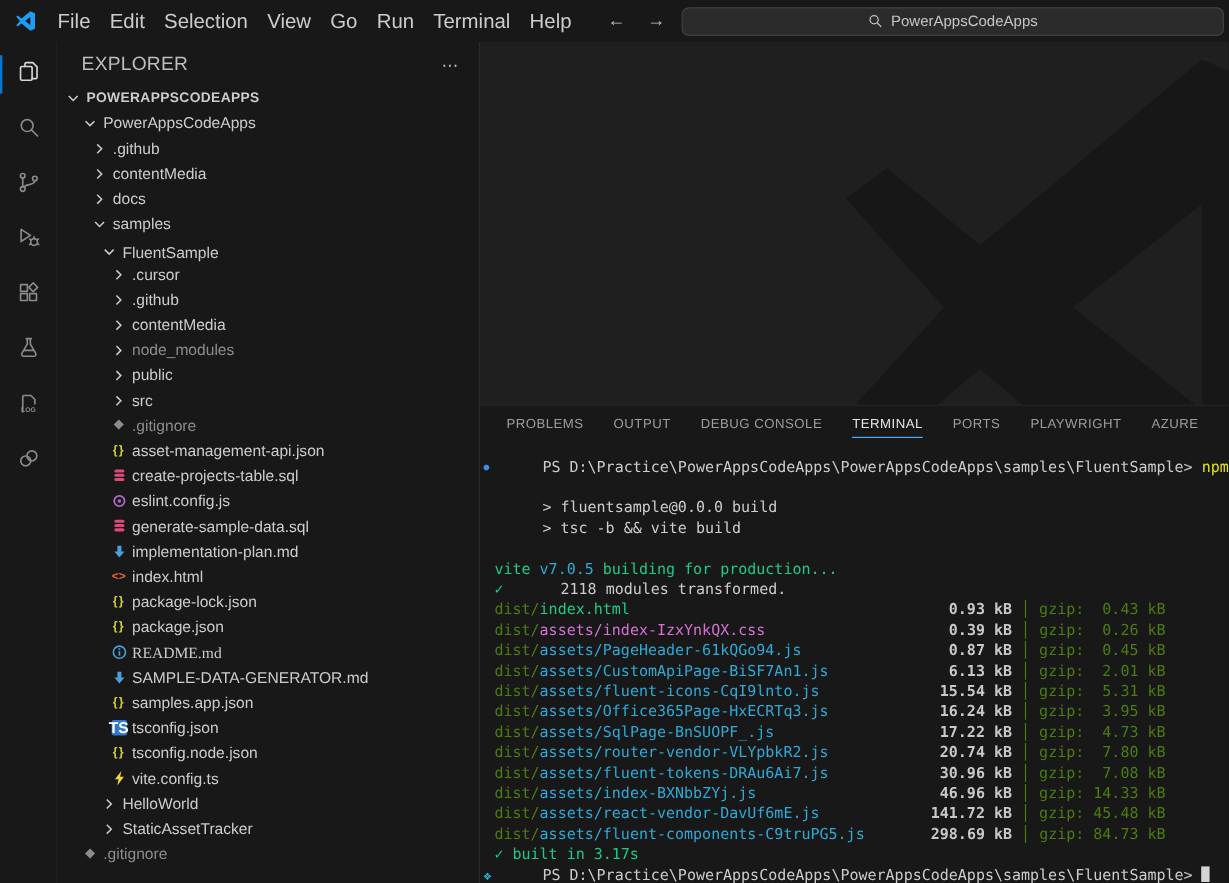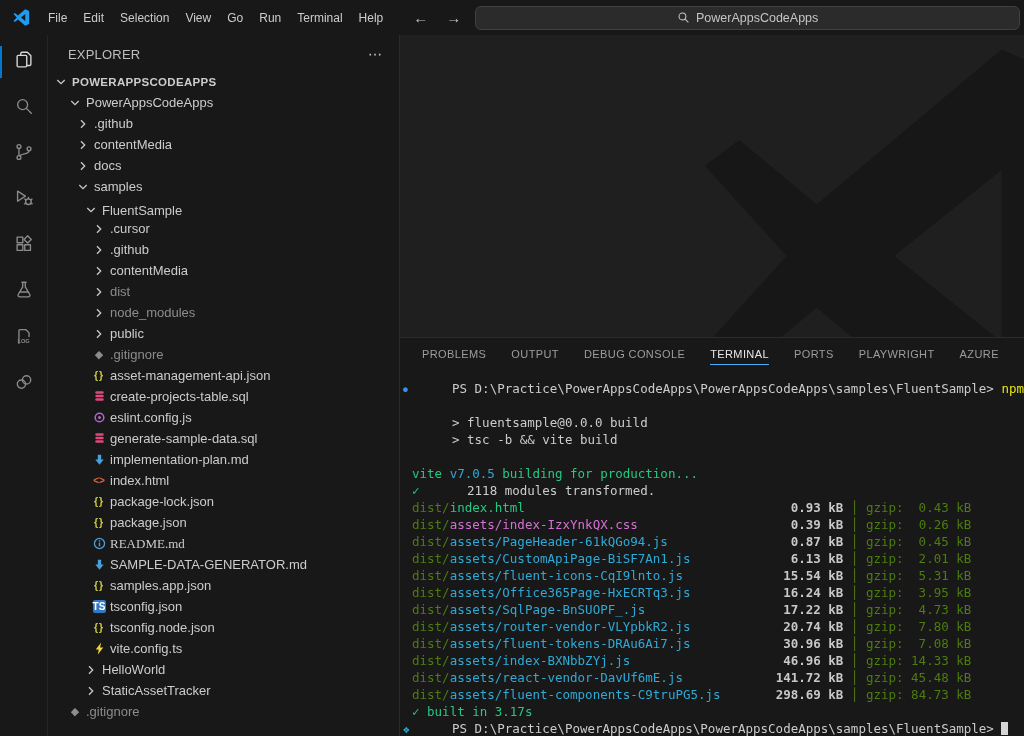--- a/index.html
+++ b/index.html
@@ -3,52 +3,52 @@
 <meta charset="utf-8">
 <style>
   * { margin:0; padding:0; box-sizing:border-box; }
   html,body { width:1024px; height:736px; overflow:hidden; background:#181818;
     font-family:"Liberation Sans", sans-serif; color:#cccccc; }
 
   
   .titlebar { height:35px; display:flex; align-items:center; background:#181818; }
   .vsc-logo { width:17px; height:17px; margin:0 10px 0 13px; flex:none; }
   .menubar { display:flex; align-items:center; }
-  .menu-item { font-size:12px; color:#cccccc; padding:3px 8px; border-radius:5px; cursor:default; }
+  .menu-item { font-size:17px; color:#cccccc; padding:3px 8px; border-radius:5px; cursor:default; }
   .navarrows { display:flex; align-items:center; gap:18px; margin-left:22px; color:#c0c0c0; font-size:15px; }
   .navarrows span { cursor:default; }
   .cmd-center { flex:1; margin-left:14px; margin-right:4px; height:24px; background:#2b2b2b;
     border:1px solid #404040; border-radius:6px; display:flex; align-items:center; justify-content:center;
     gap:6px; font-size:12.5px; color:#c5c5c5; }
   .cmd-center svg { flex:none; }
 
   
   .app { display:flex; height:701px; }
   .activitybar { width:48px; flex:none; background:#181818; border-right:1px solid #252525;
     display:flex; flex-direction:column; align-items:center; padding-top:4px; }
   .activity-item { width:47px; height:46px; display:flex; align-items:center; justify-content:center;
     color:#8a8a8a; position:relative; cursor:default; }
   .activity-item.active { color:#d7d7d7; }
   .activity-item.active::before { content:""; position:absolute; left:0; top:7px; bottom:7px;
     width:2px; background:#0078d4; }
 
   .sidebar { width:351px; flex:none; background:#181818; overflow:hidden; }
   .sidebar-header { height:32px; display:flex; align-items:center; justify-content:space-between;
     padding:6px 16px 0 20px; }
-  .sidebar-title { font-size:13px; color:#bdbdbd; letter-spacing:.2px; }
+  .sidebar-title { font-size:16px; color:#bdbdbd; letter-spacing:.2px; }
   .more-actions { color:#c5c5c5; font-size:14px; letter-spacing:1px; cursor:default; }
   .tree { margin-top:4px; }
   .tree-row { height:21px; display:flex; align-items:center; font-size:13px; color:#cccccc; cursor:default; }
   .tree-row .slot { width:16px; height:16px; flex:none; display:flex; align-items:center; justify-content:center;
     color:#cacaca; margin-right:3px; }
   .tree-row.root .label { font-size:11.5px; font-weight:700; letter-spacing:.3px; }
   .tree-row.dim .label { color:#8c8c8c; }
   .label { white-space:nowrap; }
   .fi { display:flex; align-items:center; justify-content:center; line-height:1; }
-  .ts-badge { background:#3178c6; color:#fff; font-size:10px; font-weight:700; width:13px; height:13px;
+  .ts-badge { background:#3178c6; color:#fff; font-size:13px; font-weight:700; width:13px; height:13px;
     border-radius:2px; align-items:center; justify-content:center; }
 
   .stage { flex:1; display:flex; flex-direction:column; min-width:0; border-left:1px solid #2b2b2b; }
   .editor { height:302px; background:#1f1f1f; position:relative; overflow:hidden; }
   .watermark { position:absolute; top:6px; right:-98px; width:430px; height:430px; fill:#171717; }
 
   
   .panel { flex:1; background:#181818; border-top:1px solid #2b2b2b; display:flex; flex-direction:column; min-height:0; }
   .panel-tabs { height:30px; flex:none; display:flex; align-items:center; gap:25px; padding:2px 0 0 22px; }
   .panel-tab { font-size:11px; letter-spacing:.4px; color:#9d9d9d; height:26px; display:flex; align-items:center;
@@ -238,37 +238,37 @@
             </svg>
           </span>
           <span class="label">contentMedia</span>
         </div>
         <div class="tree-row dim" style="padding-left: 43px;">
           <span class="slot">
             <svg width="16" height="16" viewBox="0 0 16 16" fill="none" stroke="currentColor" stroke-width="1.3">
               <path d="M6 4.3 9.7 8 6 11.7"></path>
             </svg>
           </span>
-          <span class="label">dist</span>
-        </div>
-        <div class="tree-row dim" style="padding-left: 43px;">
-          <span class="slot">
-            <svg width="16" height="16" viewBox="0 0 16 16" fill="none" stroke="currentColor" stroke-width="1.3">
-              <path d="M6 4.3 9.7 8 6 11.7"></path>
-            </svg>
-          </span>
           <span class="label">node_modules</span>
         </div>
         <div class="tree-row" style="padding-left: 43px;">
           <span class="slot">
             <svg width="16" height="16" viewBox="0 0 16 16" fill="none" stroke="currentColor" stroke-width="1.3">
               <path d="M6 4.3 9.7 8 6 11.7"></path>
             </svg>
           </span>
           <span class="label">public</span>
+        </div>
+        <div class="tree-row" style="padding-left: 43px;">
+          <span class="slot">
+            <svg width="16" height="16" viewBox="0 0 16 16" fill="none" stroke="currentColor" stroke-width="1.3">
+              <path d="M6 4.3 9.7 8 6 11.7"></path>
+            </svg>
+          </span>
+          <span class="label">src</span>
         </div>
         <div class="tree-row dim" style="padding-left: 43px;">
           <span class="slot">
             <span class="fi" style="color:#8c8c8c;font-size:11px">◆</span>
           </span>
           <span class="label">.gitignore</span>
         </div>
         <div class="tree-row" style="padding-left: 43px;">
           <span class="slot">
             <span class="fi" style="color:#cbcb41;font-weight:700;font-size:10.5px;letter-spacing:1px">{}</span>

